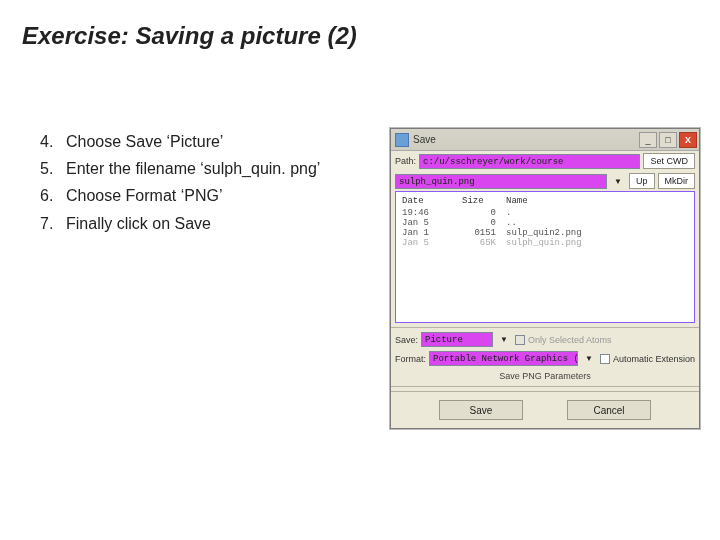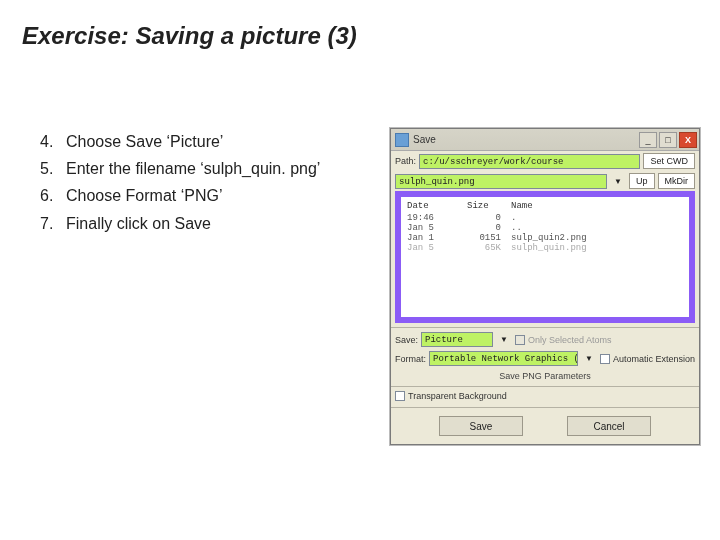--- a/index.html
+++ b/index.html
@@ -48,21 +48,21 @@
     border: 1px solid #999;
     display: flex; align-items: center; justify-content: center;
     font-size: 9px;
   }
   .winbtn.close { background: #d84a2f; color: #fff; border-color: #a63a22; font-weight: bold; }
 
   .row { display: flex; align-items: center; padding: 2px 4px; gap: 3px; }
   .lbl { color: #333; }
   .field {
     flex: 1;
-    background: #bef264;
+    background: #d946ef;
     border: 1px solid #7f8a99;
     height: 15px;
     font-family: 'Courier New', monospace;
     font-size: 9px;
     padding: 0 3px;
     line-height: 15px;
     overflow: hidden;
     white-space: nowrap;
   }
   .navbtn {
@@ -71,21 +71,21 @@
     height: 16px;
     padding: 0 6px;
     display: flex; align-items: center;
     font-size: 9px;
   }
   .chev { font-size: 8px; padding: 0 4px; }
 
   .filelist {
     margin: 0 4px;
     background: #fff;
-    border: 6px solid #8b5cf6;
+    border: 1px solid #8b5cf6;
     height: 132px;
     padding: 4px 6px;
     font-family: 'Courier New', monospace;
     font-size: 9px;
     color: #555;
   }
   .fl-head { display: flex; color: #333; margin-bottom: 2px; }
   .fl-head span:nth-child(1){ width: 60px; }
   .fl-head span:nth-child(2){ width: 44px; }
   .fl-head span:nth-child(3){ flex: 1; font-family: Liberation Mono, monospace; }
@@ -107,21 +107,21 @@
     width: 84px; height: 20px;
     background: #e1dece;
     border: 1px solid #9c988a;
     display: flex; align-items: center; justify-content: center;
     font-size: 10px;
   }
 </style>
 </head>
 <body>
 
-<h1 class="slide-title">Exercise: Saving a picture (3)</h1>
+<h1 class="slide-title">Exercise: Saving a picture (2)</h1>
 
 <div class="main">
   <div class="steps">
     <ol>
       <li>
           <span class="num">4.</span>
           <span>Choose Save ‘Picture’</span>
         </li>
       <li>
           <span class="num">5.</span>
@@ -205,24 +205,20 @@
         <div class="field">Portable Network Graphics (.png)</div>
         <span class="chev">▼</span>
         <div class="checkbox" style="background:#fff;position:relative"></div>
         <span class="lbl">Automatic Extension</span>
       </div>
 
       <div class="param-label">Save PNG Parameters</div>
       <div class="sep"></div>
 
 
-      <div class="row">
-        <div class="checkbox"></div>
-        <span class="lbl">Transparent Background</span>
-      </div>
 
       <div class="sep"></div>
       <div class="btnrow">
         <div class="mainbtn">Save</div>
         <div class="mainbtn">Cancel</div>
       </div>
     </div>
   </div>
 </div>
 

